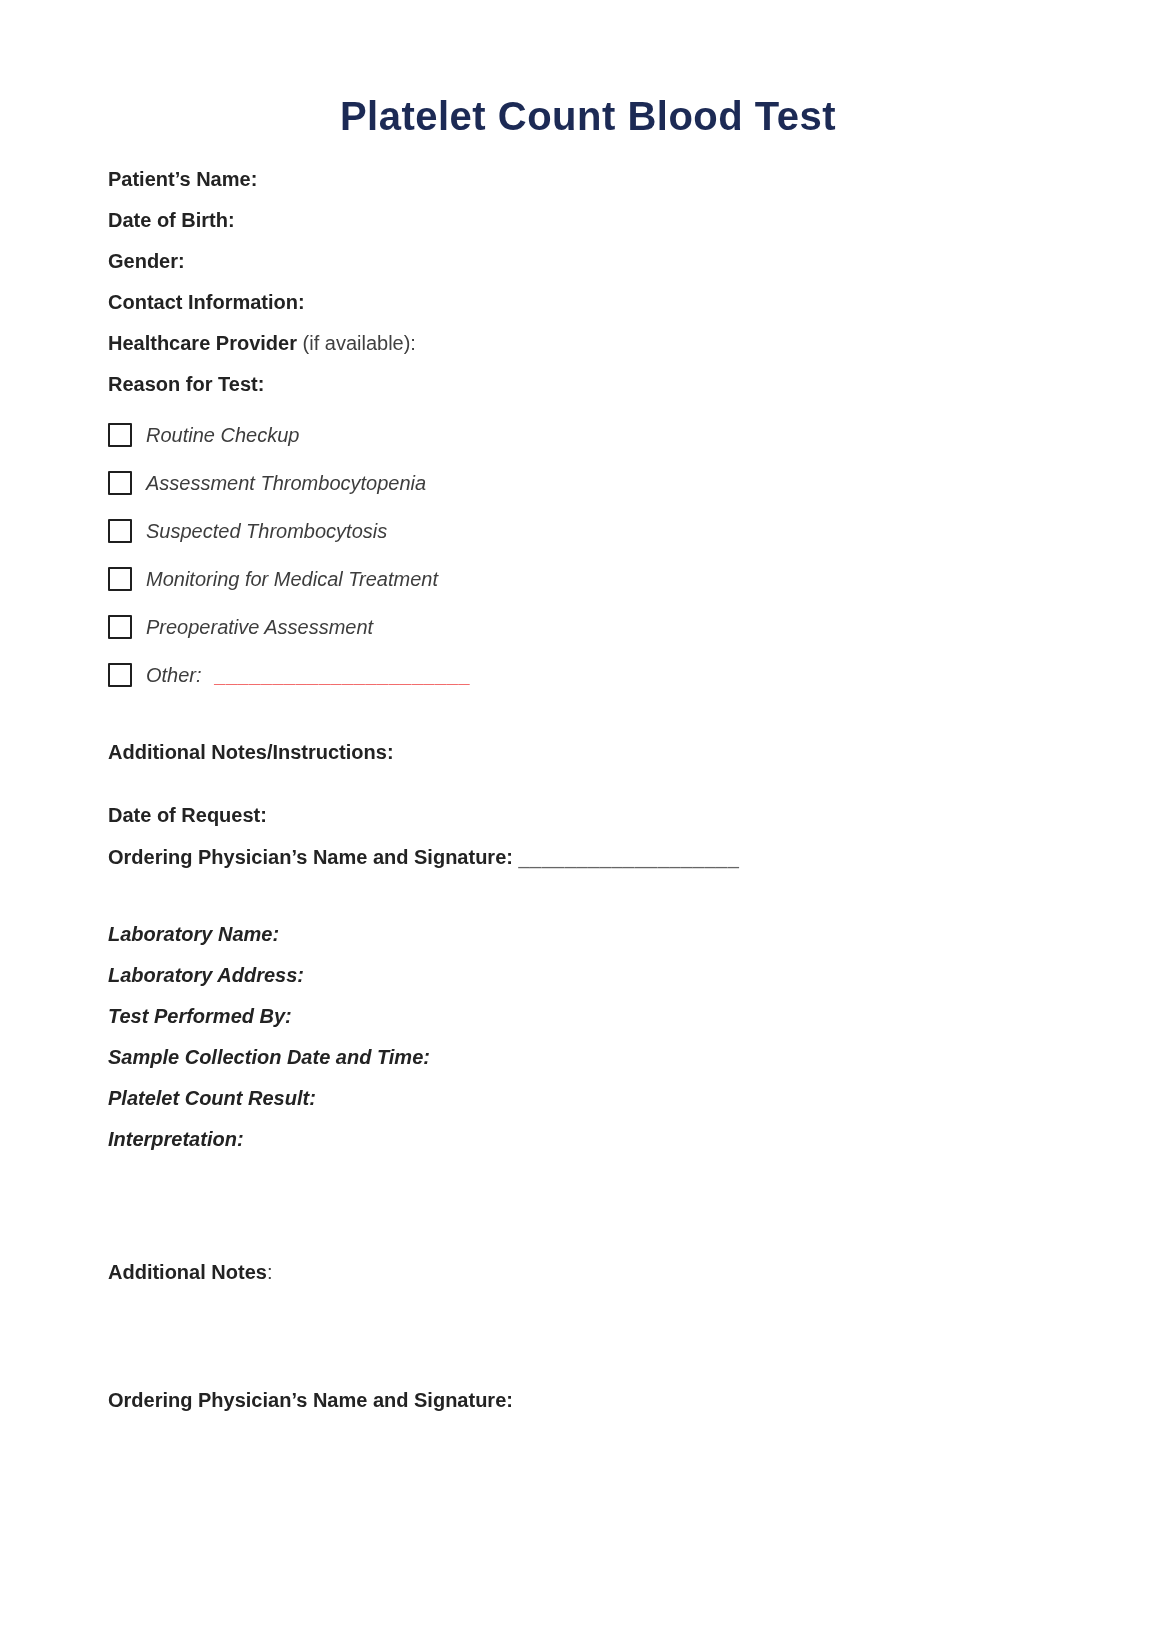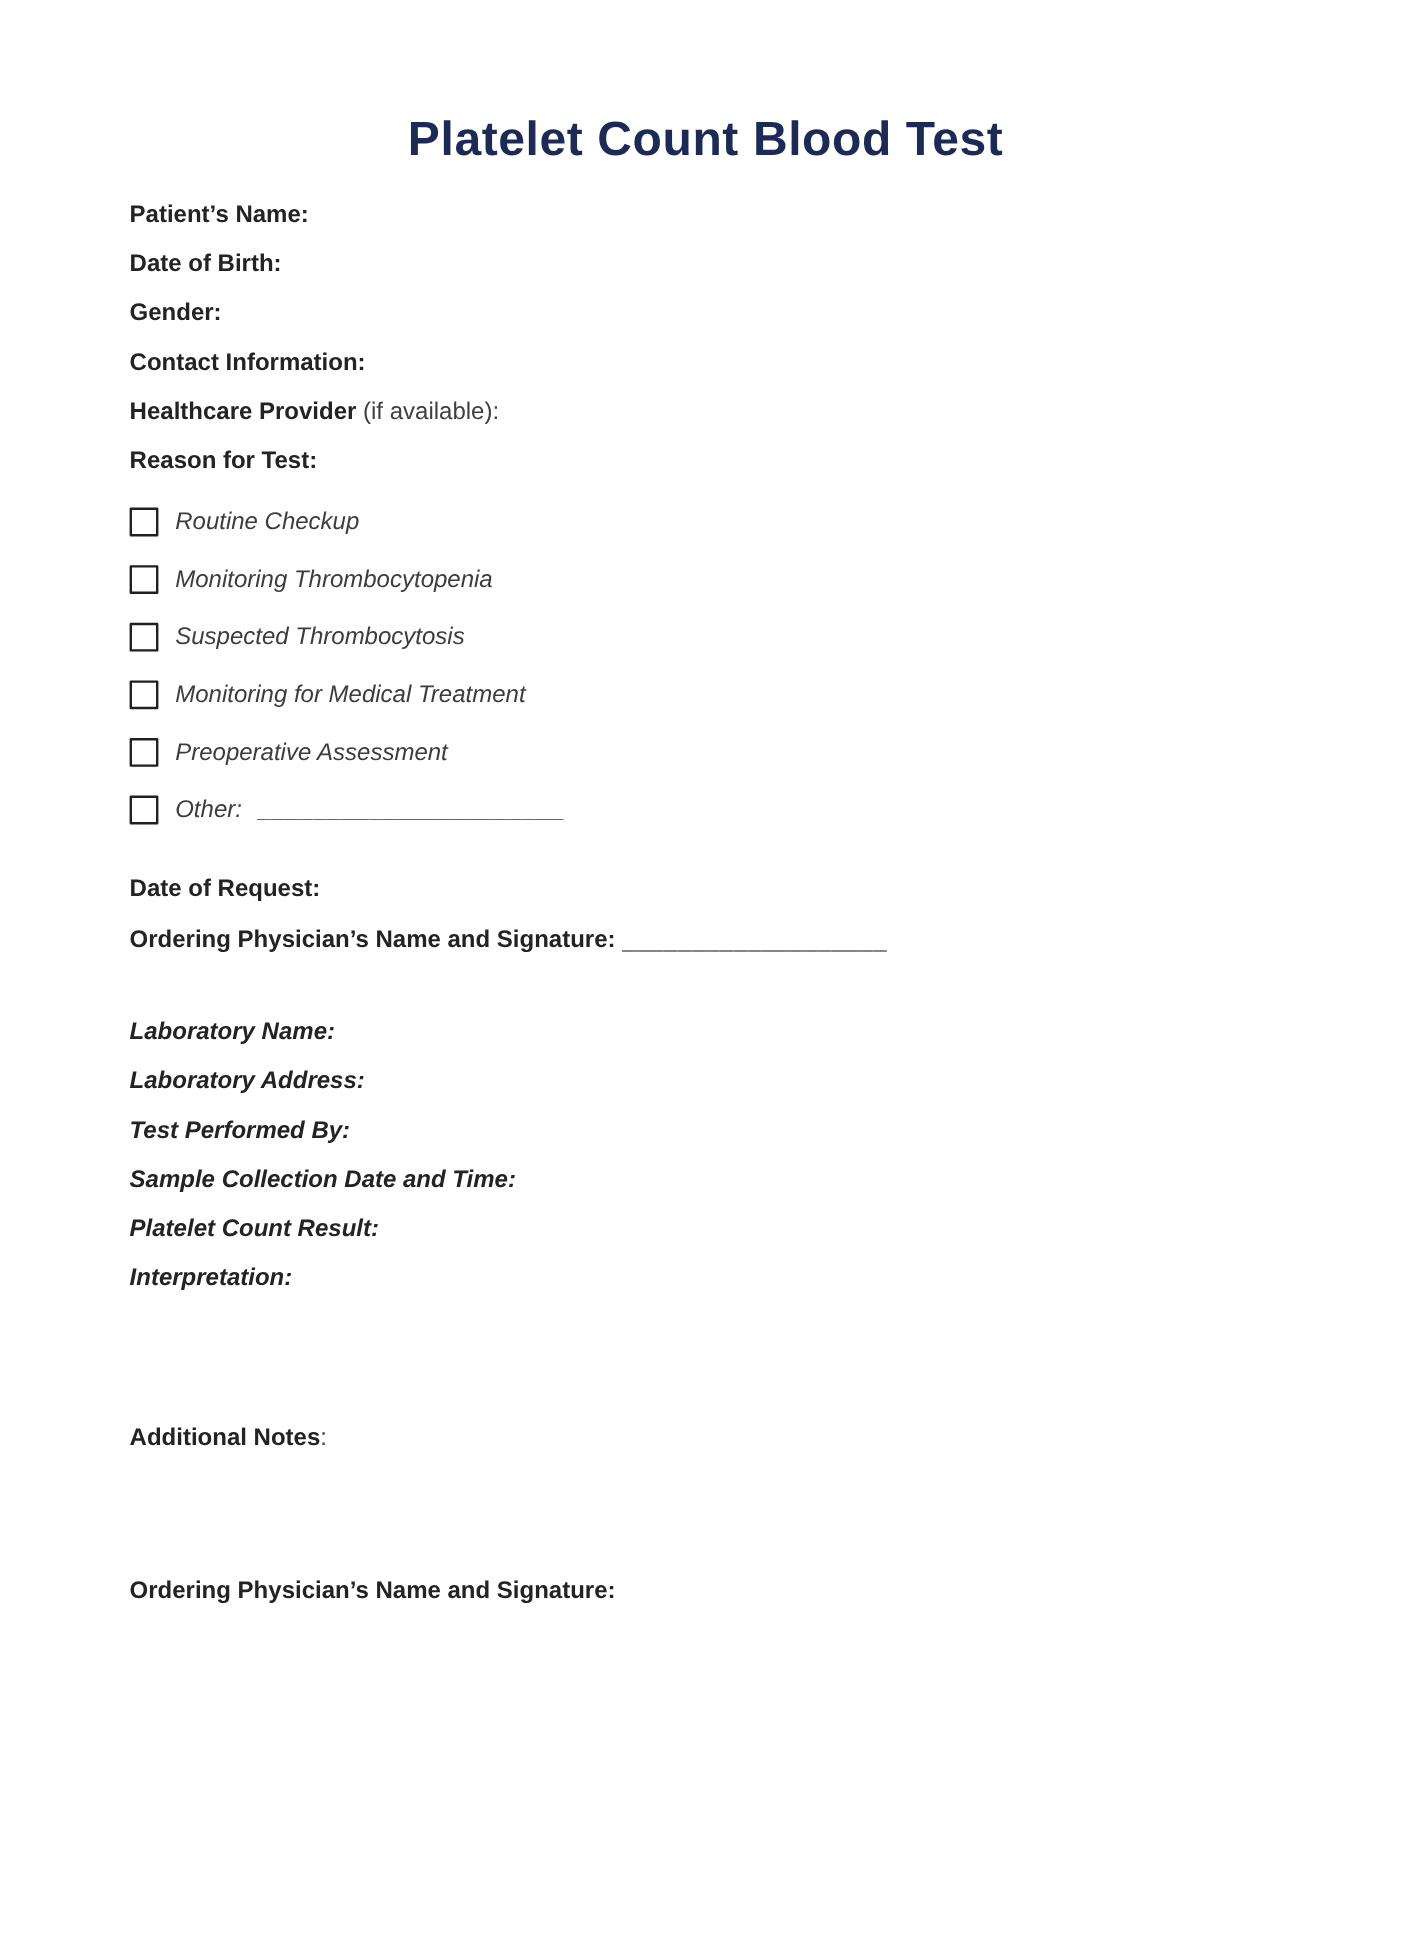--- a/index.html
+++ b/index.html
@@ -54,21 +54,21 @@
   .cb-label {
     margin-left: 14px;
     font-size: 20px;
     color: #3d3d3d;
     font-weight: 400;
     white-space: nowrap;
     font-style: italic;
   }
   .blank-line {
     font-size: 20px;
-    color: #a21caf;
+    color: #ef4444;
     font-weight: 400;
     letter-spacing: 0.5px;
     white-space: nowrap;
   }
   .sig-blank { color: #666666; text-align: center; }
   .notes-label { margin-top: 54px; }
   .date-request { margin-top: 43px; }
   .ordering-row { margin-top: 22px; }
   .lab-block { margin-top: 57px; font-style: italic; }
   .footer-notes { margin-top: 113px; }
@@ -93,41 +93,42 @@
       <div class="field">Reason for Test:</div>
     </div>
 
     <div class="checkbox-group">
       <div class="checkbox-row">
         <span class="checkbox"></span>
         <span class="cb-label">Routine Checkup</span>
       </div>
       <div class="checkbox-row">
         <span class="checkbox"></span>
-        <span class="cb-label">Monitoring Thrombocytopenia</span>
+        <span class="cb-label">Assessment Thrombocytopenia</span>
       </div>
       <div class="checkbox-row">
         <span class="checkbox"></span>
         <span class="cb-label">Suspected Thrombocytosis</span>
       </div>
       <div class="checkbox-row">
         <span class="checkbox"></span>
         <span class="cb-label">Monitoring for Medical Treatment</span>
       </div>
       <div class="checkbox-row">
         <span class="checkbox"></span>
         <span class="cb-label">Preoperative Assessment</span>
       </div>
       <div class="checkbox-row">
         <span class="checkbox"></span>
         <span class="cb-label">Other: </span>
         <span class="cb-label blank-line">______________________</span>
       </div>
     </div>
 
+    <div class="field notes-label">Additional Notes/Instructions:</div>
 
     <div class="field date-request">Date of Request:</div>
 
     <div class="field ordering-row"><span>Ordering Physician’s Name and Signature: </span><span class="blank-line sig-blank">___________________</span></div>
 
     <div class="lab-block">
       <div class="field">Laboratory Name:</div>
       <div class="field">Laboratory Address:</div>
       <div class="field">Test Performed By:</div>
       <div class="field">Sample Collection Date and Time:</div>

